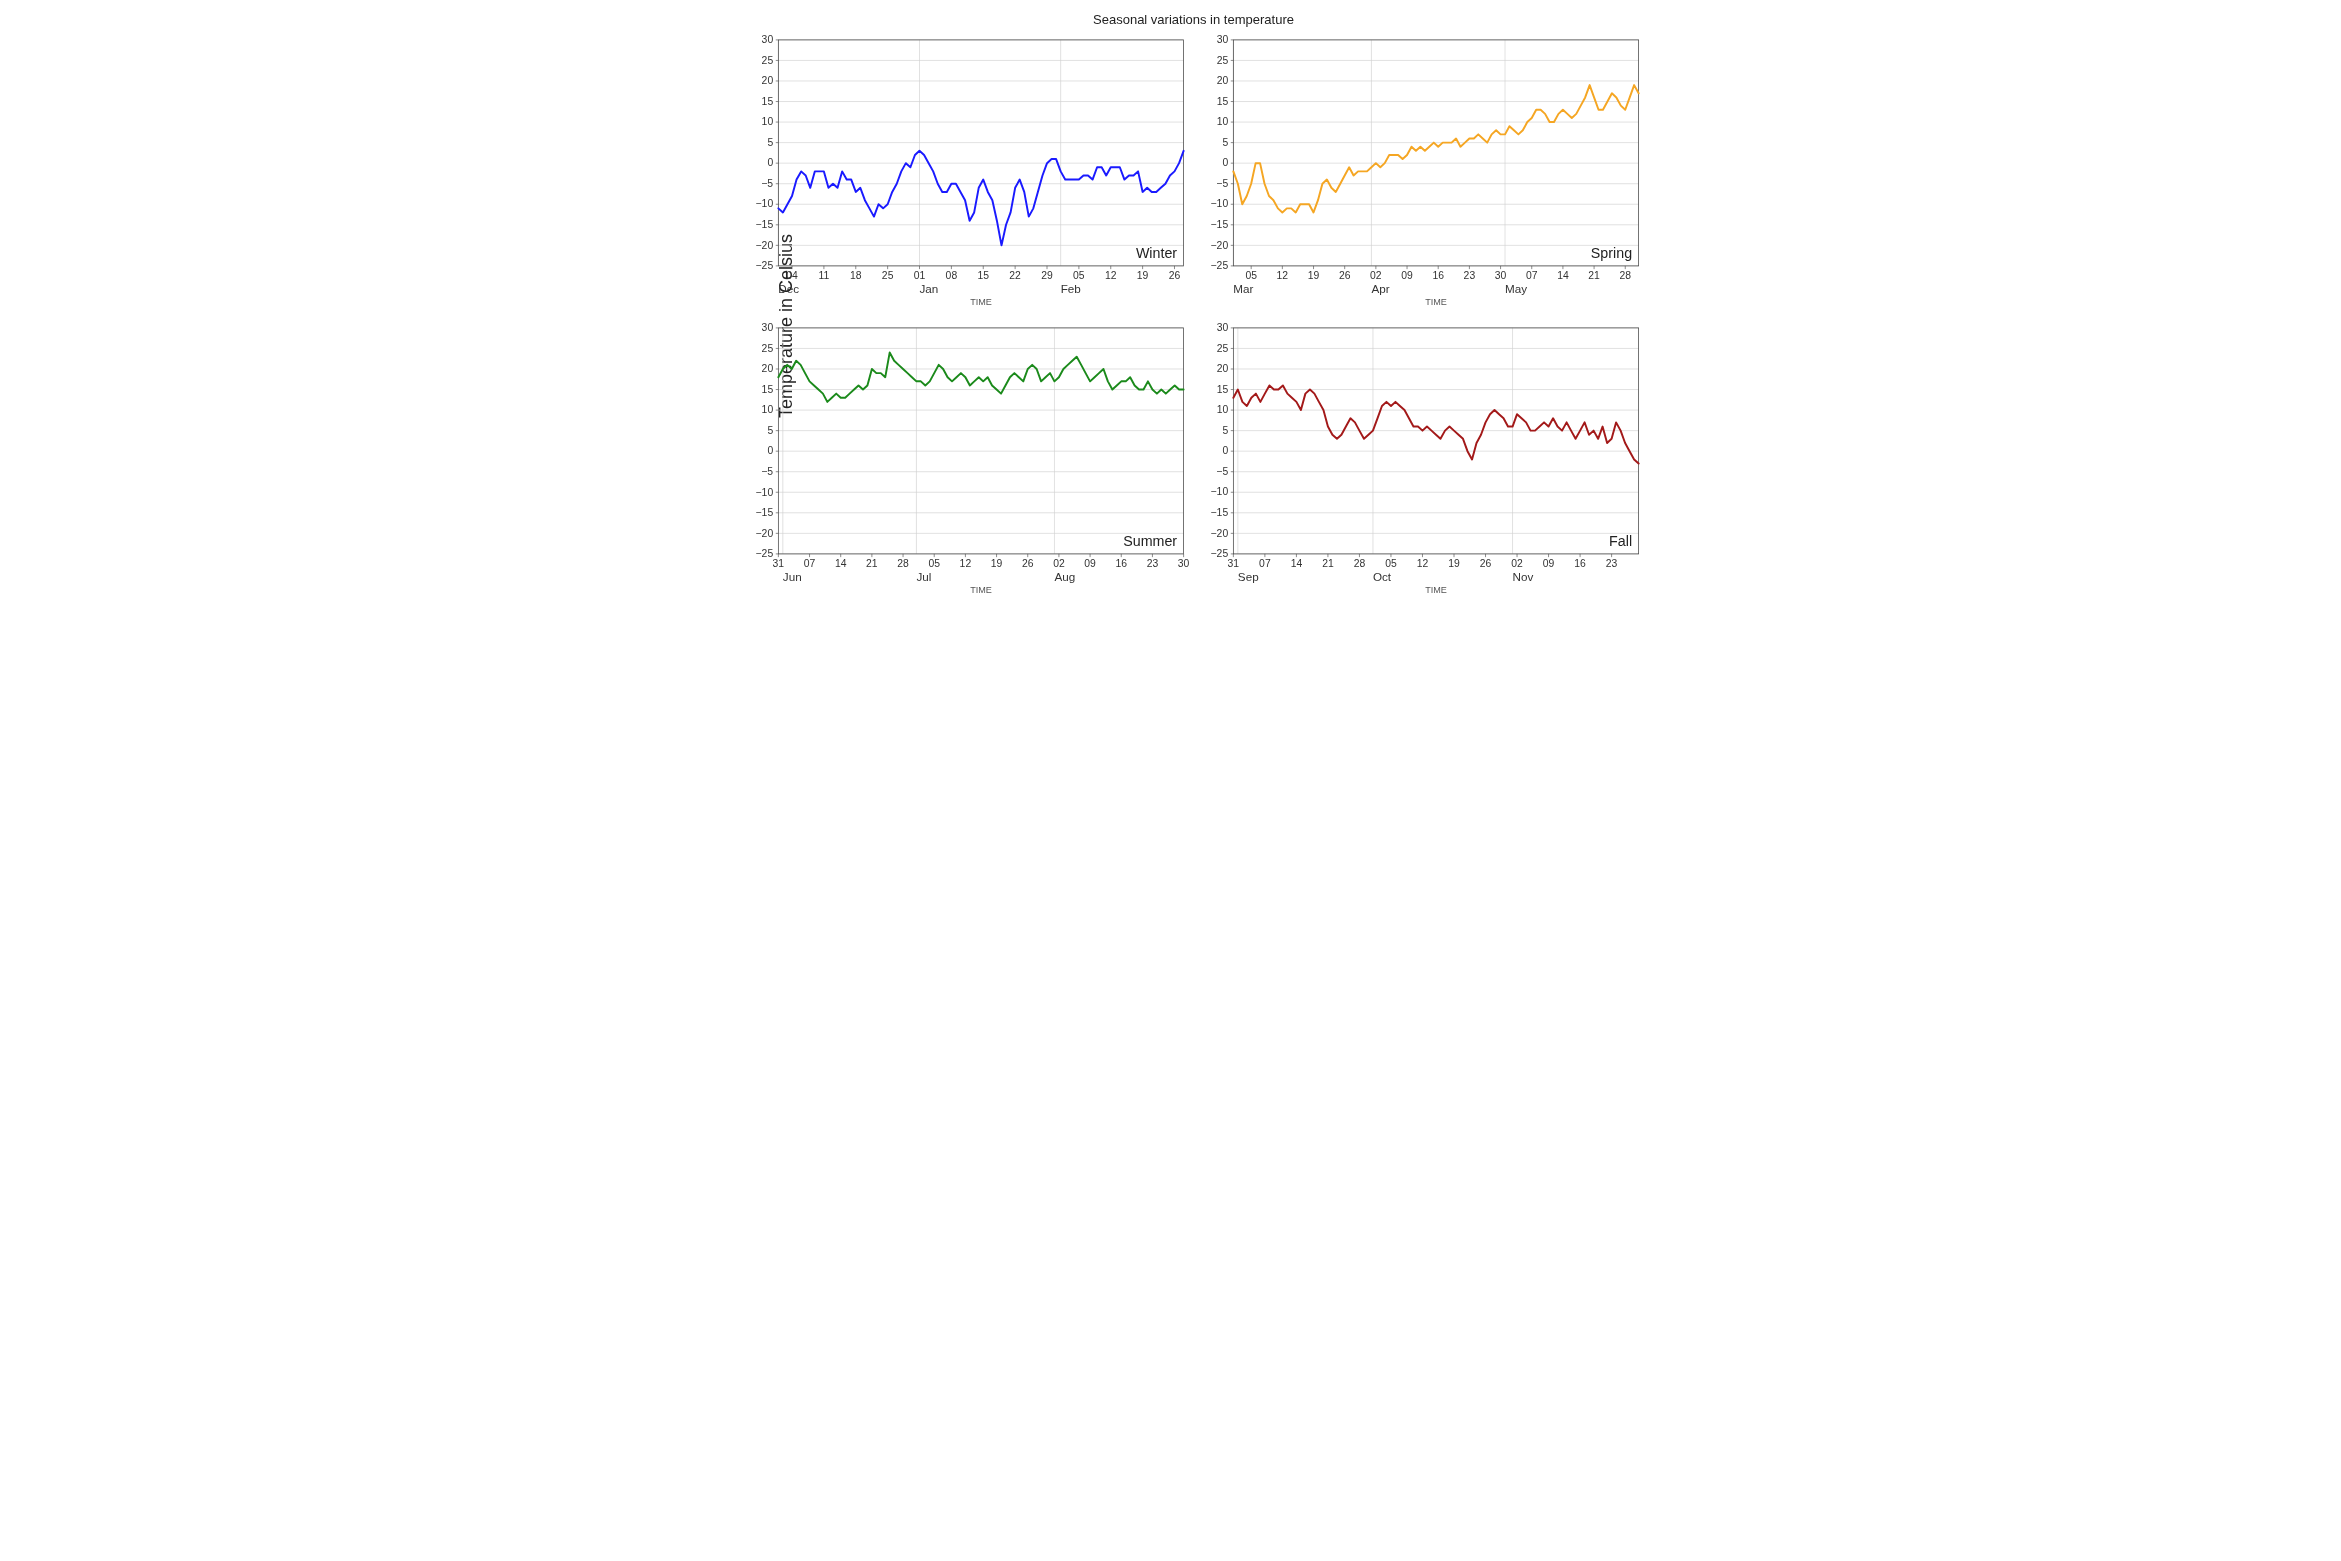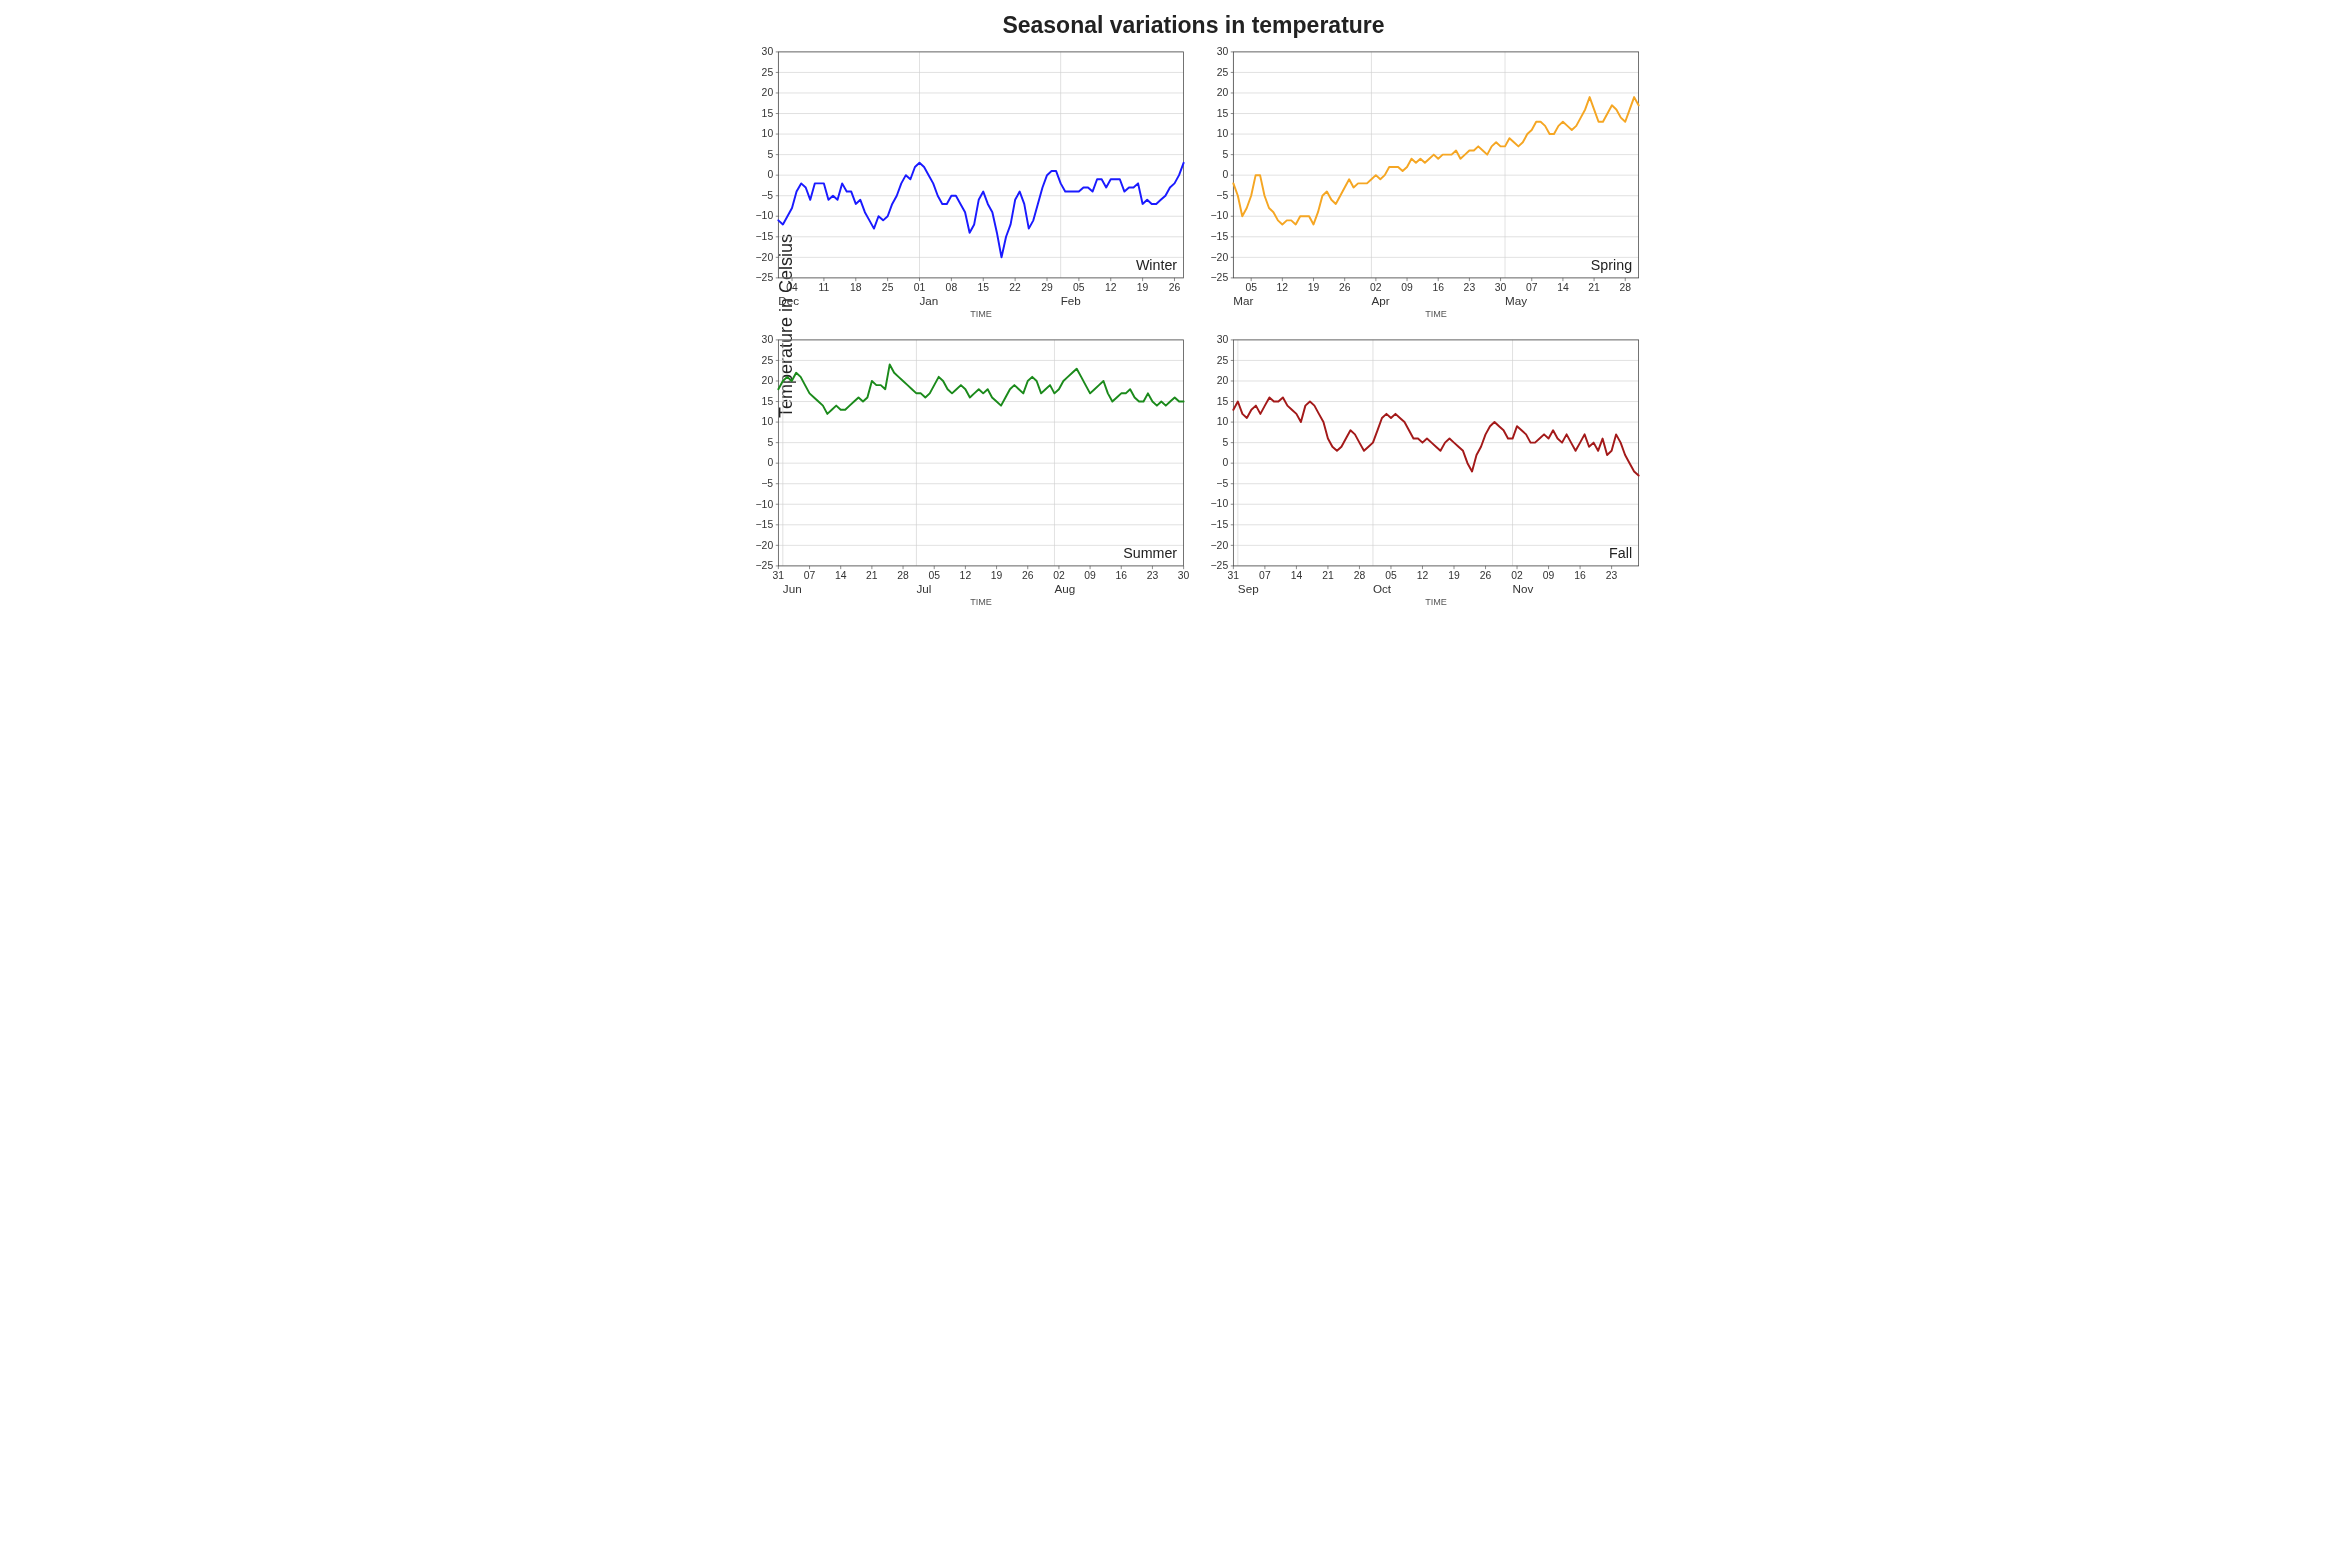--- a/index.html
+++ b/index.html
@@ -12,23 +12,23 @@
   .page {
     width: 976px;
     height: 651px;
     position: relative;
     margin: 0 auto;
     box-sizing: border-box;
     padding: 6.5px 13px 13px 59px;
   }
   .title {
     text-align: center;
-    font-size: 23px;
+    font-size: 13px;
     margin: 5.2px 0 3.9px 0;
-    font-weight: 700;
+    font-weight: 400;
   }
   .ylabel {
     position: absolute;
     left: 11.7px;
     top: 50%;
     transform: translateY(-50%) rotate(-90deg);
     transform-origin: center;
     font-size: 18px;
     white-space: nowrap;
   }

